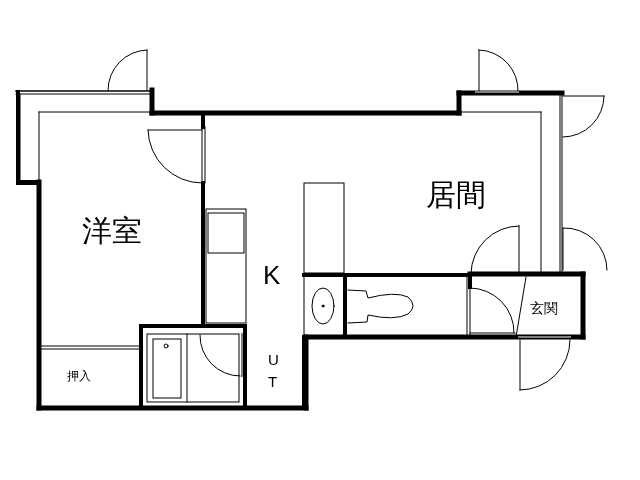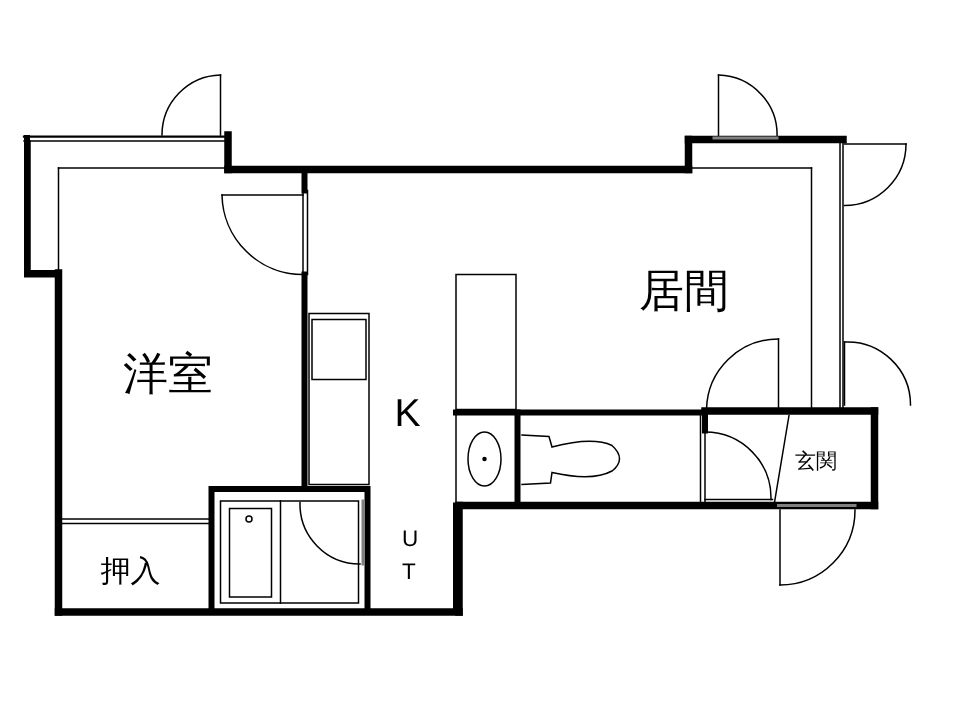--- a/index.html
+++ b/index.html
@@ -1,24 +1,24 @@
 <!DOCTYPE html>
 <html><head>
 <meta charset="utf-8">
 <style>
   html, body { margin: 0; padding: 0; background: #ffffff; }
   body { width: 640px; height: 480px; position: relative; overflow: hidden; font-family: "DejaVu Sans", sans-serif; }
   #plan { position: absolute; left: 0; top: 0; }
   .label { position: absolute; color: #000; white-space: nowrap; line-height: 1; }
-  .lbl-youshitsu { left: 82px; top: 216px; font-size: 30px; margin-top: 19px; }
+  .lbl-youshitsu { left: 82px; top: 216px; font-size: 30px; }
   .lbl-ima { left: 397px; top: 180px; font-size: 30px; margin-left: 29px; }
   .lbl-k { left: 263px; top: 262px; font-size: 26px; font-family: "Liberation Sans", sans-serif; }
   .lbl-u { left: 268px; top: 352px; font-size: 15px; font-family: "Liberation Sans", sans-serif; }
   .lbl-t { left: 268px; top: 374px; font-size: 15px; font-family: "Liberation Sans", sans-serif; }
-  .lbl-oshiire { left: 67px; top: 370px; font-size: 20px; }
+  .lbl-oshiire { left: 67px; top: 370px; font-size: 12px; }
   .lbl-genkan { left: 530px; top: 301px; font-size: 14px; }
 </style>
 </head>
 <body>
 
 <svg id="plan" width="640" height="480" viewBox="0 0 640 480" xmlns="http://www.w3.org/2000/svg">
   <g fill="none" stroke="#000" stroke-linecap="square">
 
     <g>
       <rect x="16" y="90" width="4" height="92" fill="#000" stroke="none"></rect>

